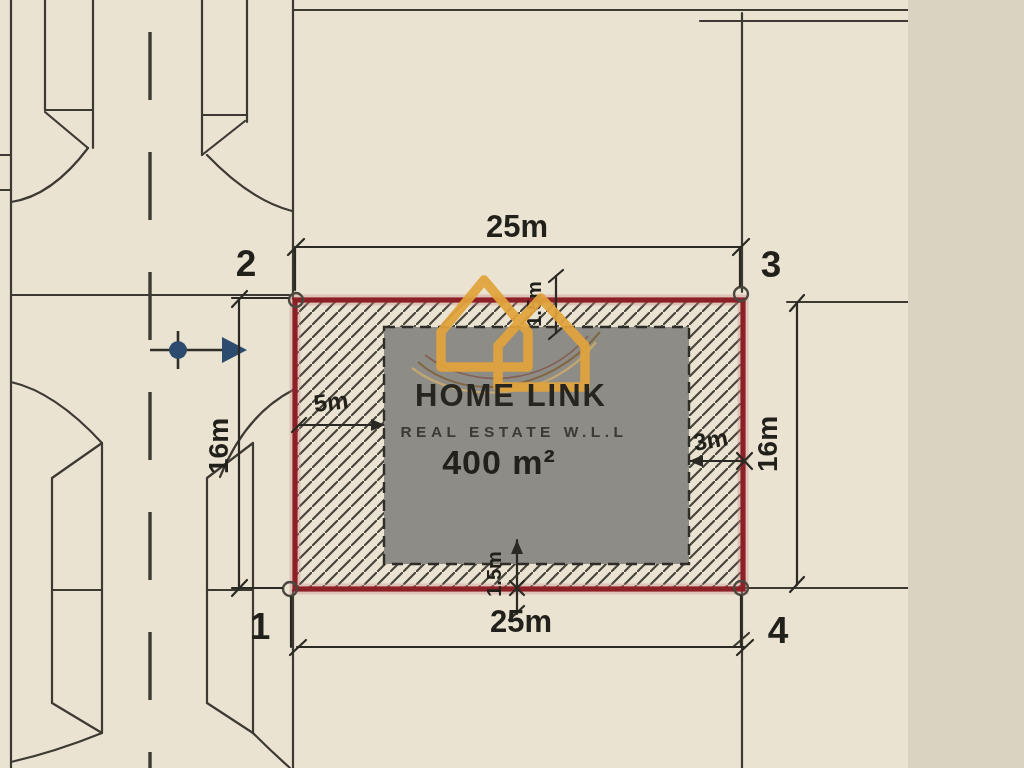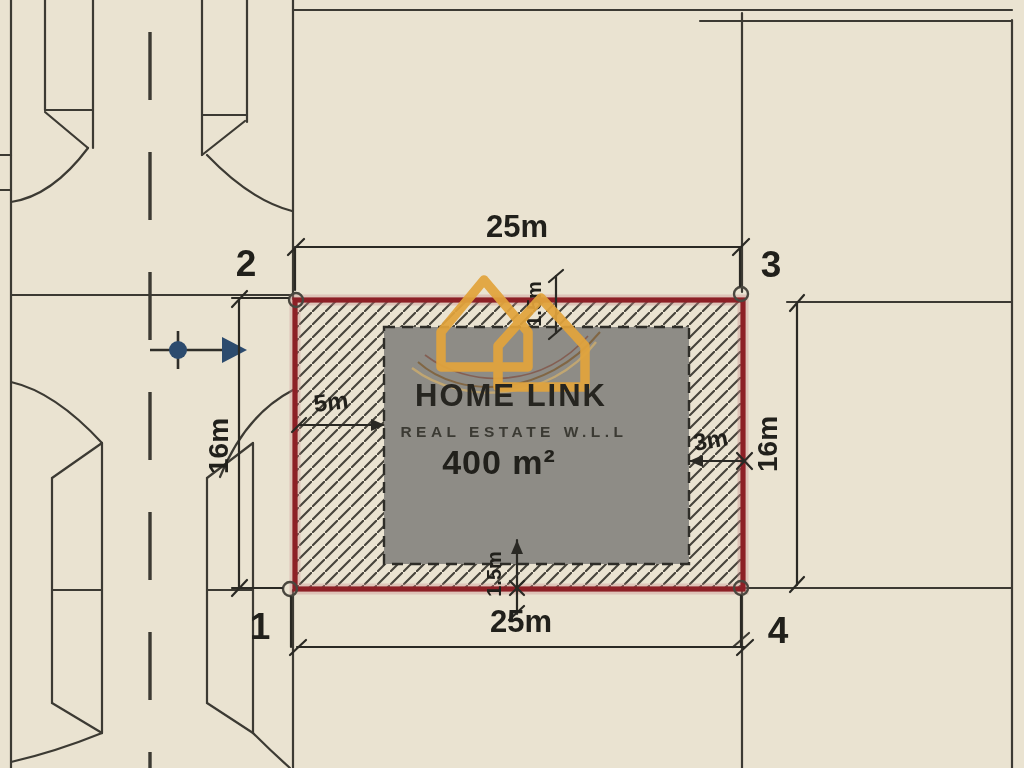--- a/index.html
+++ b/index.html
@@ -1,16 +1,16 @@
 <!DOCTYPE html>
 <html><head>
 <meta charset="utf-8">
 <style>
   html,body{margin:0;padding:0;background:#d9d3c2;}
-  .stage{position:relative;width:1024px;height:768px;overflow:hidden;}
+  .stage{position:relative;width:908px;height:768px;overflow:hidden;}
   svg{display:block;}
   text{font-family:"Liberation Sans","DejaVu Sans",sans-serif;fill:#21201b;}
   .dimlbl{font-weight:bold;font-size:31px;}
   .cornlbl{font-weight:bold;font-size:37px;}
   .sidelbl{font-weight:bold;font-size:28px;}
   .smalldim{font-weight:bold;font-size:20px;}
   .setlbl{font-weight:bold;font-size:24px;}
   .arealbl{font-weight:bold;font-size:34px;letter-spacing:1px;}
   .brandlbl{font-weight:bold;font-size:31px;letter-spacing:2px;fill:#262520;}
   .taglbl{font-weight:600;font-size:15.5px;letter-spacing:4.5px;fill:#3b3a33;}

